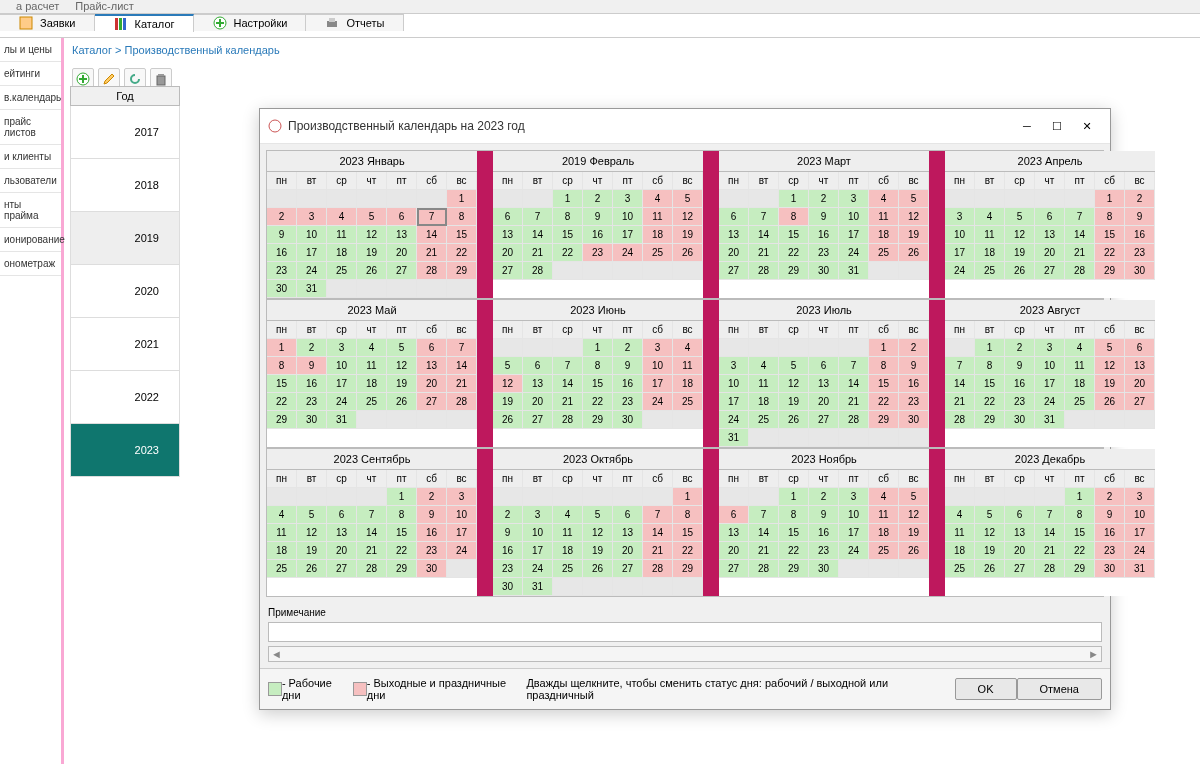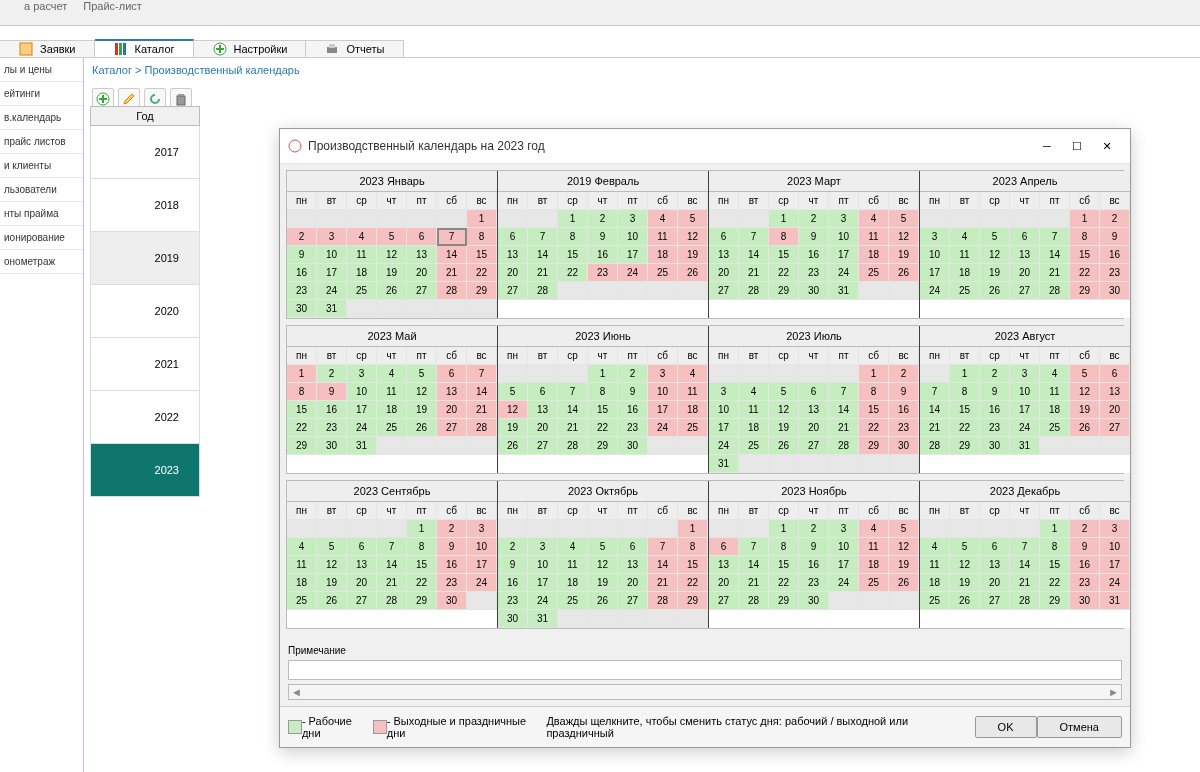--- a/index.html
+++ b/index.html
@@ -1,42 +1,42 @@
 <!DOCTYPE html>
 <html><head>
 <meta charset="utf-8">
 <style>
 *{box-sizing:border-box;margin:0;padding:0;font-family:Tahoma,Arial,sans-serif;font-size:11px}
 body{background:#fff;overflow:hidden}
-.top-tabs{height:26px;background:#f0f0f0;border-bottom:1px solid #ccc;display:flex;padding-left:16px;color:#666}
+.top-tabs{height:14px;background:#f0f0f0;border-bottom:1px solid #ccc;display:flex;padding-left:8px;color:#666}
 .top-tabs span{padding:0 8px}
-.main-tabs{height:32px;background:#fff;border-bottom:1px solid #ccc;display:flex;align-items:flex-end}
+.main-tabs{height:24px;background:#fff;border-bottom:1px solid #ccc;display:flex;align-items:flex-start}
 .main-tab{display:flex;align-items:center;gap:6px;padding:0 18px;border-right:1px solid #ccc;cursor:pointer}
 .main-tab.active{border-top:2px solid #2a7ab9;background:#fff}
 .main-tab:not(.active){border-top:1px solid #ccc;background:#f5f5f5}
 .ico{width:16px;height:16px;display:inline-block}
 .wrap{display:flex;height:726px}
-.sidebar{width:84px;border-right:1px solid #f9a8d4;background:#fff}
+.sidebar{width:64px;border-right:3px solid #f9a8d4;background:#fff}
 .side-item{padding:6px 4px;border-bottom:1px solid #e5e5e5;font-size:10px;color:#333;cursor:pointer}
 .content{flex:1;position:relative}
 .breadcrumb{padding:6px 8px;color:#2a7ab9;font-size:11px}
 .breadcrumb span{color:#2a7ab9}
 .toolbar{display:flex;gap:4px;padding:4px 8px;position:absolute;top:26px;left:0}
 .tb-btn{width:22px;height:22px;border:1px solid #ccc;border-radius:2px;display:flex;align-items:center;justify-content:center;background:#f8f8f8;cursor:pointer}
 .year-panel{position:absolute;top:48px;left:6px;width:110px}
 .year-head{background:#f0f0f0;border:1px solid #bbb;text-align:center;padding:3px;font-size:11px}
 .year-row{border:1px solid #ddd;border-top:none;text-align:right;padding:20px;font-size:11px;cursor:pointer;background:#fff}
 .year-row.sel{background:#0f766e;color:#fff}
 .year-row.high{background:#eee}
 .dialog{position:absolute;left:195px;top:70px;width:852px;border:1px solid #999;background:#f0f0f0;box-shadow:0 4px 16px rgba(0,0,0,0.2)}
 .titlebar{height:28px;display:flex;align-items:center;padding:17px 8px;background:#fff;border-bottom:1px solid #e5e5e5}
 .titlebar .t{flex:1;font-size:12px;color:#333}
 .wbtn{width:30px;height:22px;display:flex;align-items:center;justify-content:center;cursor:pointer}
 .cal-area{padding:6px;background:#f0f0f0}
-.row4{display:flex;gap:1px;border:1px solid #bbb;background:#404040;margin-bottom:6px}
+.row4{display:flex;gap:16px;border:1px solid #bbb;background:#be185d;margin-bottom:0}
 .month{width:210px;background:#fff}
 .m-head{text-align:center;padding:4px 0;font-size:11px;border-bottom:1px solid #bbb;background:#eee}
 .dow{display:flex}
 .dow div,.wk div{width:30px;height:18px;display:flex;align-items:center;justify-content:center;font-size:10px;border-right:1px solid #e5e5e5;border-bottom:1px solid #e5e5e5}
 .dow div{background:#eee}
 .wk{display:flex}
 .d{cursor:pointer}
 .work{background:#c6edc0}
 .off{background:#f6c0c0}
 .emp{background:#e7e7e7}

